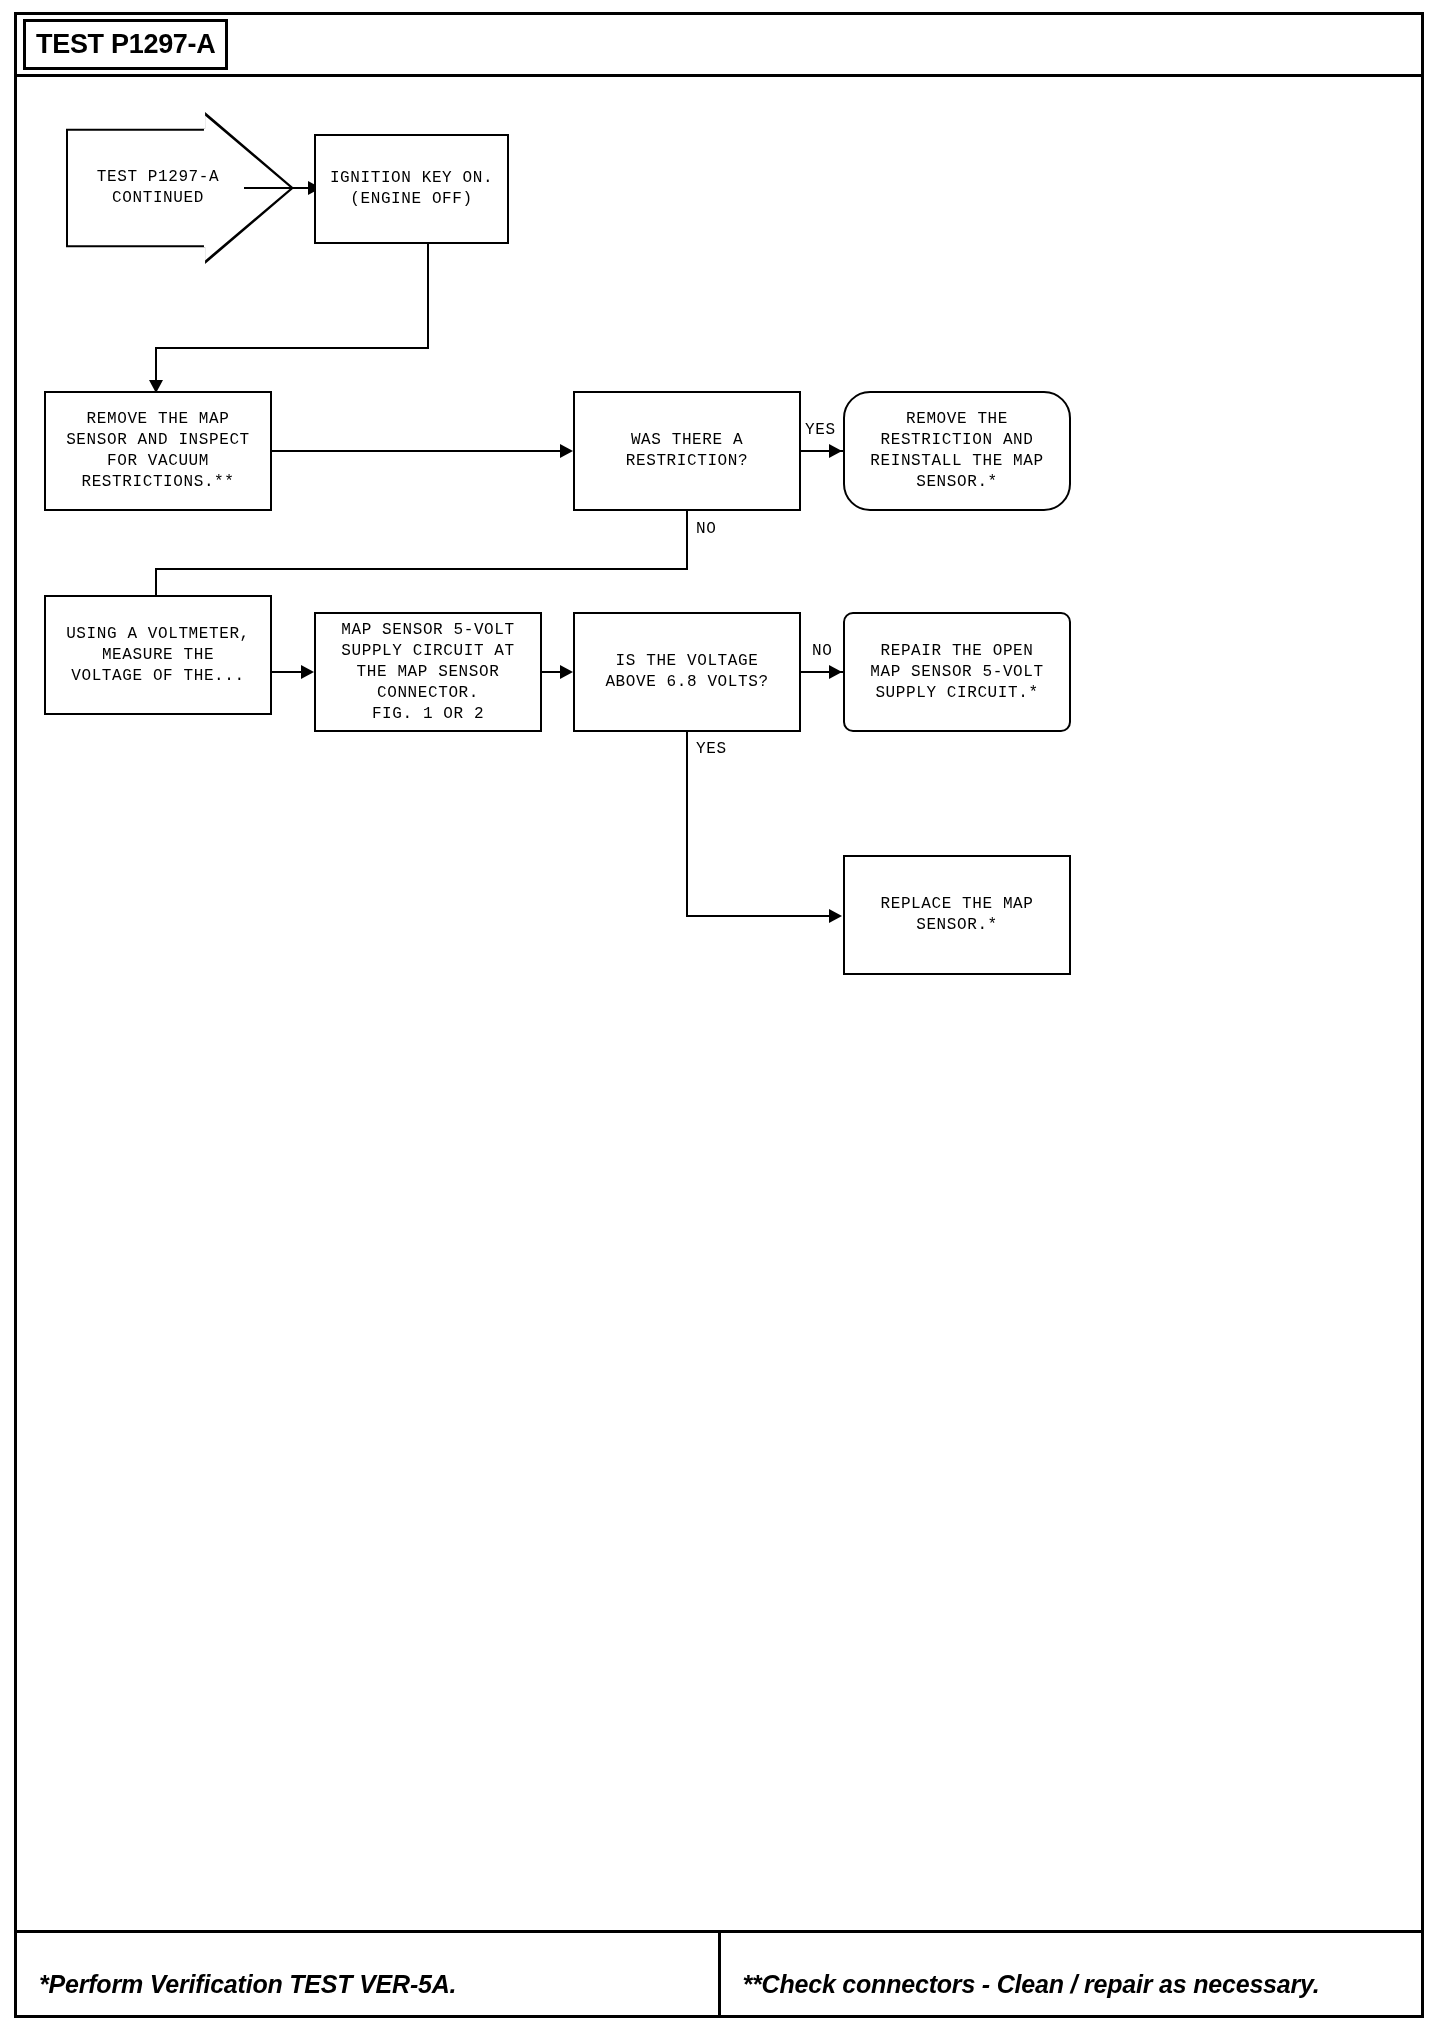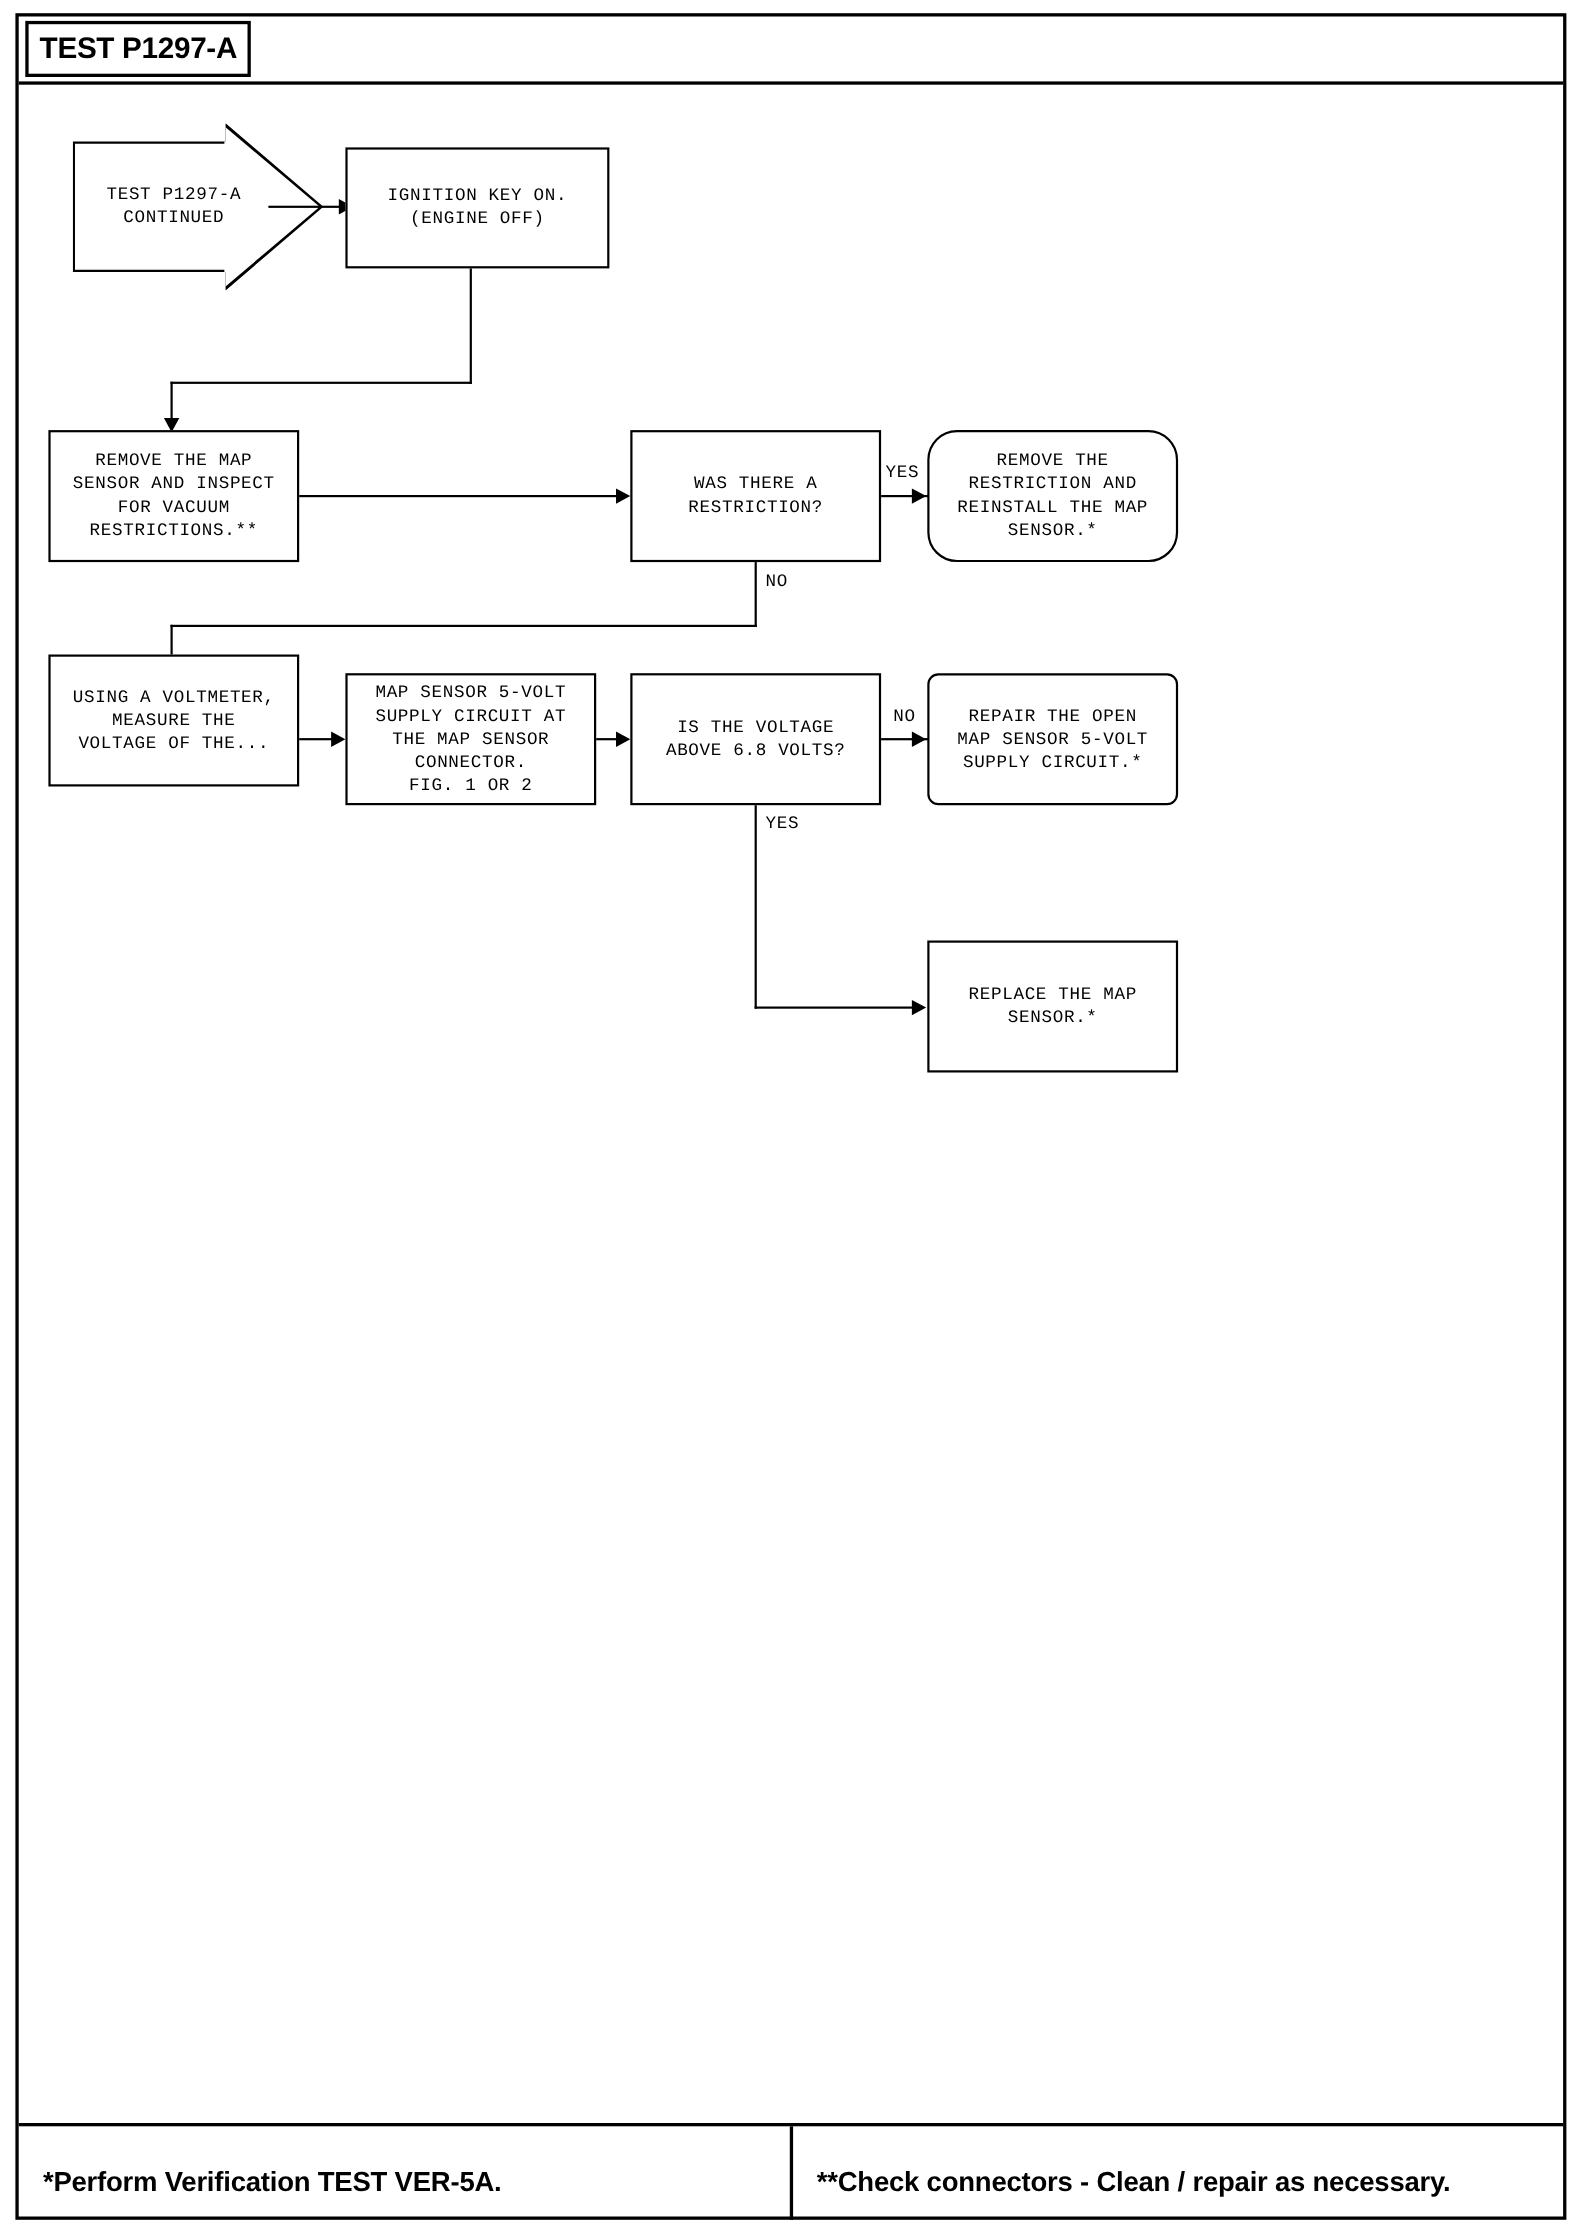--- a/index.html
+++ b/index.html
@@ -163,20 +163,21 @@
     border-top: 3px solid #000;
     box-sizing: border-box;
     display: flex;
   }
   .footer-cell {
     flex: 1;
     display: flex;
     align-items: center;
     padding-left: 22px;
     font-weight: bold;
+    font-style: italic;
     font-size: 25px;
     letter-spacing: -0.2px;
     color: #000;
     white-space: nowrap;
     margin-top: 18px;
   }
   .footer-divider {
     width: 3px;
     background: #000;
   }
@@ -197,21 +198,21 @@
   <div class="node-pentagon" style="left:49px; top:32px; width:228px; height:152px;">
     <div class="inner">
       <div class="ptext">TEST P1297-A
 CONTINUED</div>
     </div>
   </div>
 
   <div class="line-h" style="left:227px; top:107px; width:68px;"></div>
   <div class="arrow-right" style="left:291px; top:101px;"></div>
 
-  <div class="node" style="left:297px; top:54px; width:240px; height:110px;">IGNITION KEY ON.
+  <div class="node" style="left:297px; top:54px; width:195px; height:110px;">IGNITION KEY ON.
 (ENGINE OFF)</div>
 
   <div class="line-v" style="left:410px; top:164px; height:105px;"></div>
   <div class="line-h" style="left:138px; top:267px; width:274px;"></div>
   <div class="line-v" style="left:138px; top:267px; height:40px;"></div>
   <div class="arrow-down" style="left:132px; top:300px;"></div>
 
   <div class="node" style="left:27px; top:311px; width:228px; height:120px;">REMOVE THE MAP
 SENSOR AND INSPECT
 FOR VACUUM

